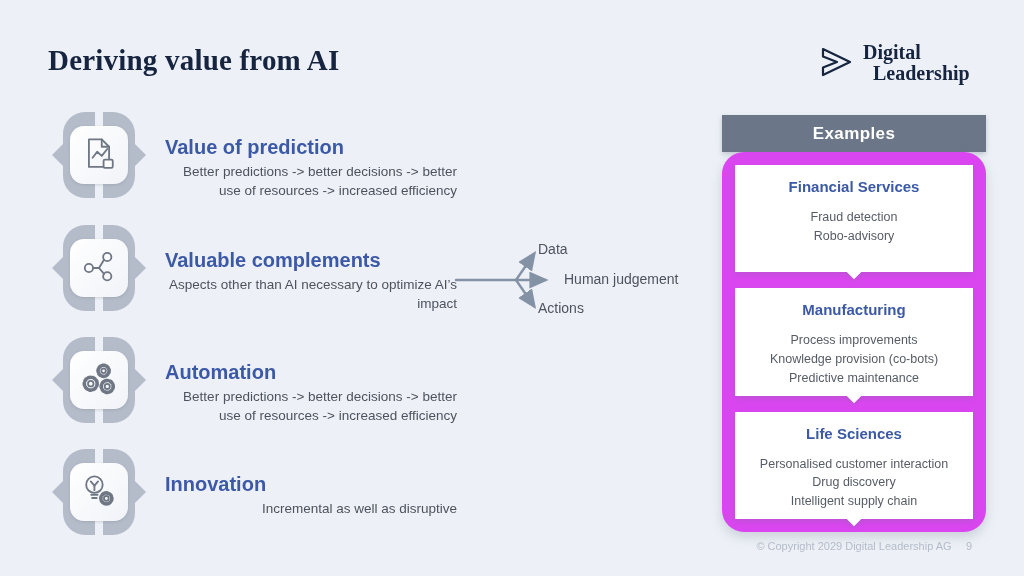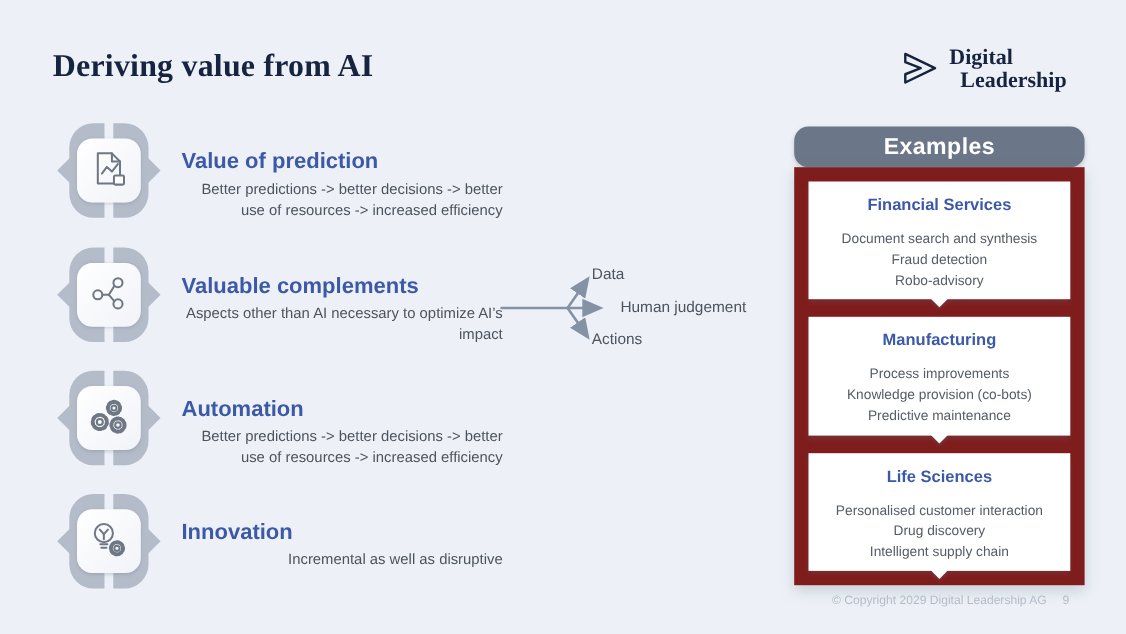--- a/index.html
+++ b/index.html
@@ -54,28 +54,27 @@
   .diagram-label{position:absolute;font-size:14px;color:#4d535e;white-space:nowrap;}
   .label-data{left:538px;top:241px;}
   .label-human{left:564px;top:271px;}
   .label-actions{left:538px;top:300px;}
 
   
   .examples{position:absolute;left:722px;top:115px;width:264px;}
   .ex-header{
     height:37px;background:#6b7788;color:#ffffff;
     display:flex;align-items:center;justify-content:center;
-    font-size:21px;font-weight:700;letter-spacing:.4px;
+    font-size:17px;font-weight:700;letter-spacing:.4px;
     box-shadow:0 2px 5px rgba(90,100,120,.3);
-    border-radius:13px;
   }
   .ex-body{
-    background:#7f1d1d;box-shadow:0 5px 12px rgba(110,122,145,.28);
+    background:#d946ef;box-shadow:0 5px 12px rgba(110,122,145,.28);
     height:380px;box-sizing:border-box;padding:13px;
-    display:flex;flex-direction:column;gap:16px;
+    display:flex;flex-direction:column;gap:16px;border-radius:22px;
   }
   .ex-card{
     flex:1;background:#ffffff;position:relative;text-align:center;
     box-shadow:0 3px 5px rgba(108,120,140,.22);
     padding-top:13px;box-sizing:border-box;
   }
   .ex-card::after{
     content:'';position:absolute;left:50%;bottom:-5px;width:11px;height:11px;
     background:#ffffff;transform:translateX(-50%) rotate(45deg);
     box-shadow:2px 2px 3px rgba(108,120,140,.18);
@@ -213,21 +212,20 @@
   <span class="diagram-label label-data">Data</span>
   <span class="diagram-label label-human">Human judgement</span>
   <span class="diagram-label label-actions">Actions</span>
 
   <div class="examples">
     <div class="ex-header">Examples</div>
     <div class="ex-body">
 
       <div class="ex-card">
         <h3 class="ex-card-title">Financial Services</h3>
-        <div class="ex-line">Document search and synthesis</div>
         <div class="ex-line">Fraud detection</div>
         <div class="ex-line">Robo-advisory</div>
       </div>
 
       <div class="ex-card">
         <h3 class="ex-card-title">Manufacturing</h3>
         <div class="ex-line">Process improvements</div>
         <div class="ex-line">Knowledge provision (co-bots)</div>
         <div class="ex-line">Predictive maintenance</div>
       </div>

